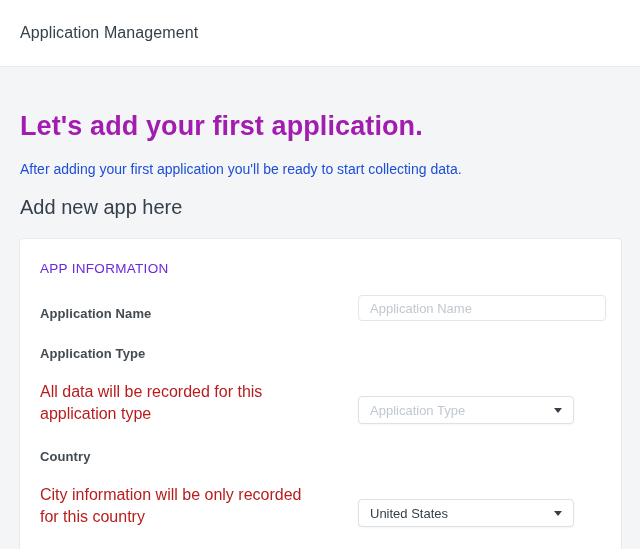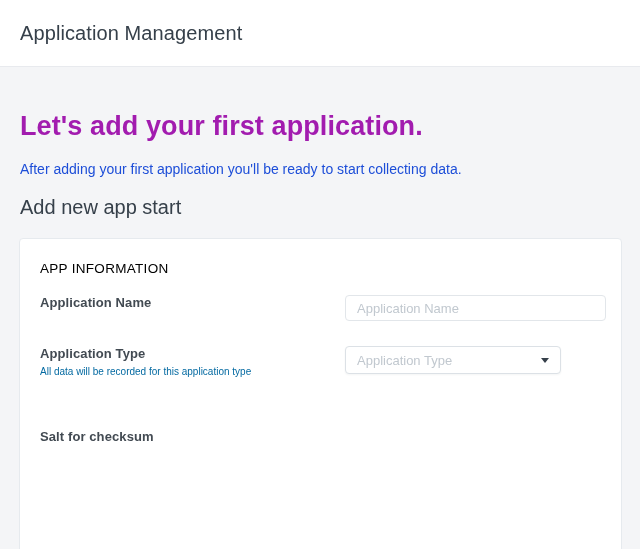--- a/index.html
+++ b/index.html
@@ -12,21 +12,21 @@
   
   .app-header {
     background: #ffffff;
     height: 67px;
     border-bottom: 1px solid #e8eaee;
     display: flex;
     align-items: center;
     padding: 0 20px;
   }
   .app-header h1 {
-    font-size: 20px;
+    font-size: 16px;
     font-weight: 500;
     color: #36404a;
     letter-spacing: 0.1px;
   }
   
   .content { padding: 0 20px; }
   .intro-heading {
     margin-top: 44px;
     font-size: 27px;
     font-weight: 600;
@@ -49,44 +49,45 @@
     margin: 19px 18px 0 19px;
     background: #ffffff;
     border: 1px solid #e6eaee;
     border-radius: 4px;
     padding: 22px 15px 0 20px;
     height: 400px;
   }
   .section-header {
     font-size: 13.5px;
     font-weight: 500;
-    color: #000000;
+    color: #6d28d9;
     letter-spacing: 0.3px;
     margin-bottom: 19px;
   }
   
   .form-row {
     display: flex;
-    align-items: flex-start;
+    align-items: flex-end;
     margin-bottom: 25px;
+    gap: 13px;
   }
   .row-left {
     flex: 0 0 305px;
     padding-right: 28px;
   }
   .field-label {
     font-size: 13px;
     font-weight: 600;
     color: #424a52;
     letter-spacing: 0.1px;
   }
   .field-helper {
-    margin-top: 4px;
-    font-size: 10px;
-    color: #0369a1;
+    margin-top: 20px;
+    font-size: 16px;
+    color: #b91c1c;
     line-height: 1.35;
   }
   .row-right { flex: 1; }
   .text-input {
     width: 100%;
     height: 26px;
     border: 1px solid #e2e6ea;
     border-radius: 4px;
     padding: 0 11px;
     font-family: "Liberation Sans", sans-serif;
@@ -124,21 +125,21 @@
 </head>
 <body>
 
 <header class="app-header">
   <h1>Application Management</h1>
 </header>
 
 <div class="content">
   <div class="intro-heading">Let's add your first application.</div>
   <div class="intro-sub">After adding your first application you'll be ready to start collecting data.</div>
-  <div class="intro-section-title">Add new app start</div>
+  <div class="intro-section-title">Add new app here</div>
 </div>
 
 <div class="card">
   <div class="section-header">APP INFORMATION</div>
 
   <div class="form-row">
     <div class="row-left">
       <div class="field-label">Application Name</div>
     </div>
     <div class="row-right">
@@ -152,20 +153,32 @@
       <div class="field-helper">All data will be recorded for this application type</div>
     </div>
     <div class="row-right">
       <div class="select">
         <span class="value placeholder">Application Type</span>
         <span class="caret"></span>
       </div>
     </div>
   </div>
 
+  <div class="form-row">
+    <div class="row-left">
+      <div class="field-label">Country</div>
+      <div class="field-helper">City information will be only recorded for this country</div>
+    </div>
+    <div class="row-right">
+      <div class="select">
+        <span class="value">United States</span>
+        <span class="caret"></span>
+      </div>
+    </div>
+  </div>
 
   <div class="form-row">
   </div>
 
   <div class="form-row">
     <div class="row-left">
       <div class="field-label">Salt for checksum</div>
 
     </div>
 

